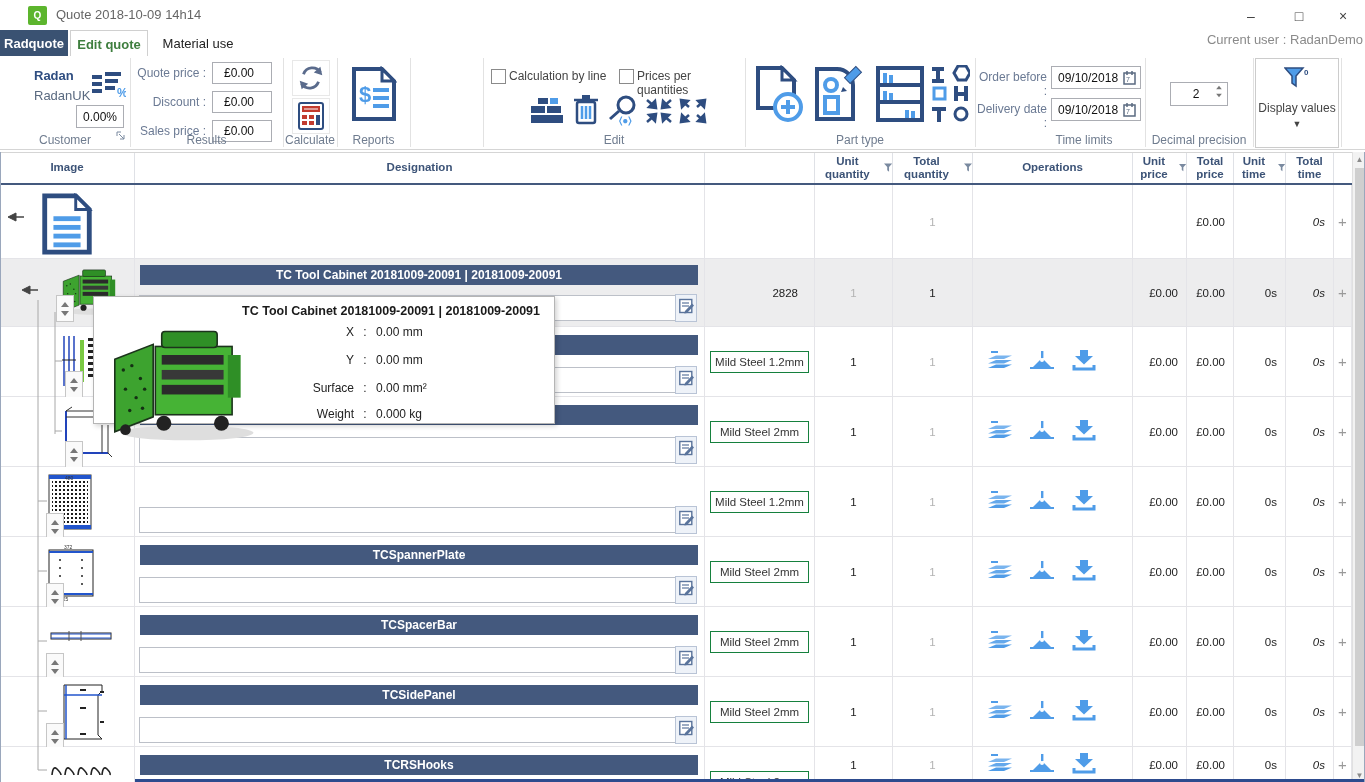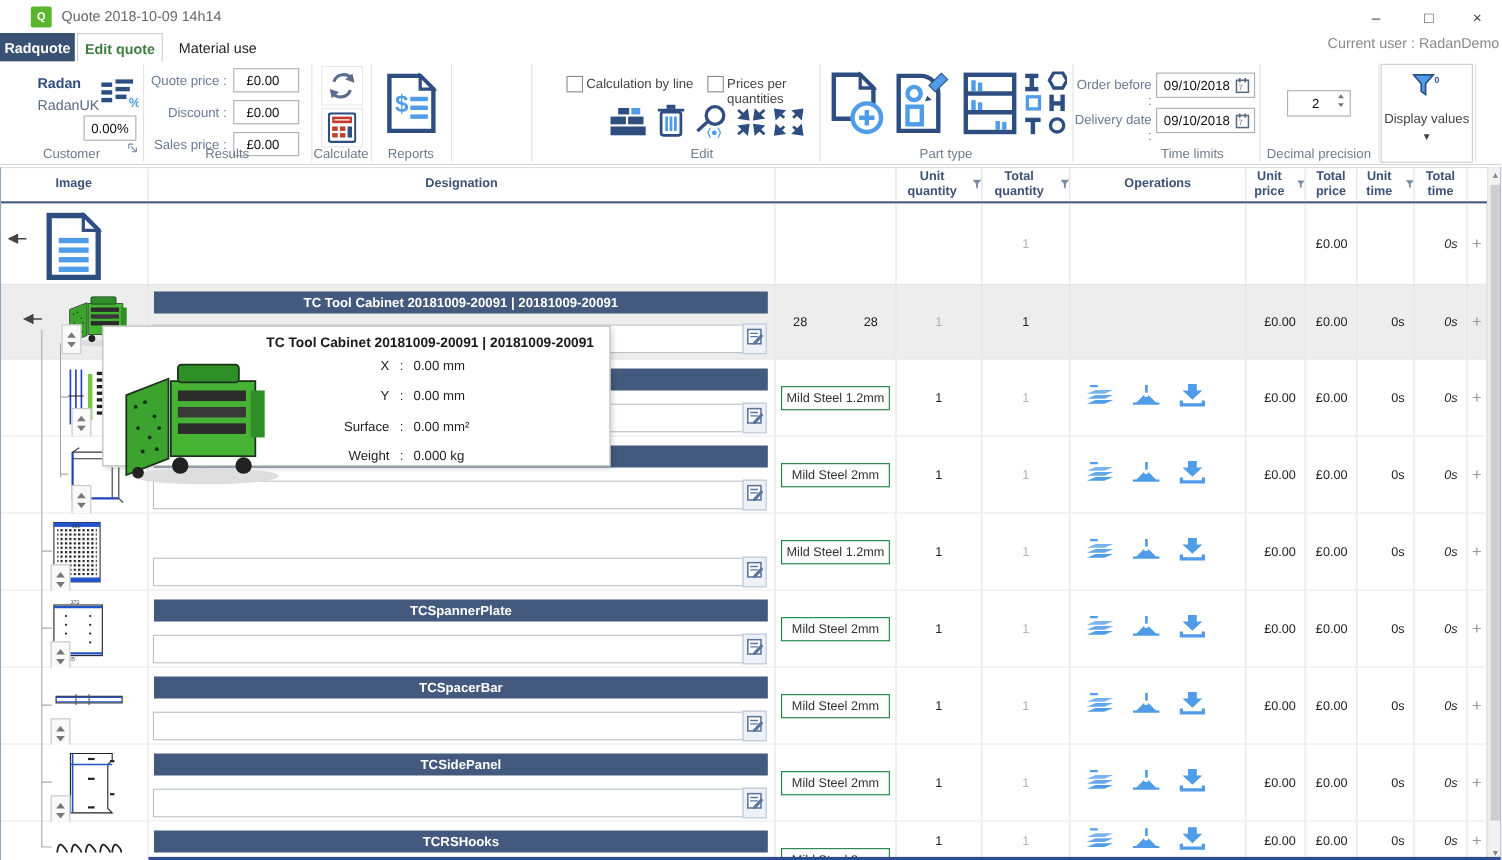--- a/index.html
+++ b/index.html
@@ -37,21 +37,21 @@
   .row.shaded{background:#ededee;}
   .cell{height:100%;border-right:1px solid #e4e4e8;box-sizing:border-box;position:relative;}
   .num{display:flex;align-items:center;justify-content:flex-end;padding-right:8px;font-size:11.5px;color:#222;}
   .qty{display:flex;align-items:center;justify-content:center;font-size:11.5px;color:#222;}
   .muted{color:#b3b3b3;}
   .italic{font-style:italic;}
   .desbar{position:absolute;left:5px;right:6px;height:20px;background:#44597E;color:#fff;font-size:12px;font-weight:bold;display:flex;align-items:center;justify-content:center;}
   .desinput{position:absolute;left:4px;width:540px;height:26px;border:1px solid #bcc0c8;background:#fff;box-sizing:border-box;}
   .desbtn{position:absolute;right:7px;width:22px;height:28px;border:1px solid #b9c4d6;background:#eef2f8;display:flex;align-items:center;justify-content:center;box-sizing:border-box;}
   .matbox{position:absolute;left:5px;right:5px;top:24px;height:22px;border:1px solid #15803d;background:#fefefe;display:flex;align-items:center;justify-content:center;font-size:11.5px;color:#333;box-sizing:border-box;}
-  .pair{position:absolute;left:0;right:0;top:0;bottom:0;display:flex;align-items:center;justify-content:space-between;padding:0 16px;font-size:11.5px;color:#222;}
+  .pair{position:absolute;left:0;right:0;top:0;bottom:0;display:flex;align-items:center;justify-content:flex-end;padding:0 16px;font-size:11.5px;color:#222;}
   .ops{display:flex;align-items:center;gap:16px;padding-left:14px;}
   .opicon{width:26px;height:22px;}
   .pluscell{display:flex;align-items:center;justify-content:center;color:#999;font-size:15px;}
   .thumb{position:absolute;}
   .thumb svg{width:100%;height:100%;display:block;}
   .spinner{position:absolute;width:18px;height:27px;border:1px solid #c6c6c6;background:#fafafa;display:flex;flex-direction:column;align-items:center;justify-content:center;gap:4px;box-sizing:border-box;}
   .tri-up{width:0;height:0;border-left:4px solid transparent;border-right:4px solid transparent;border-bottom:5px solid #777;}
   .tri-dn{width:0;height:0;border-left:4px solid transparent;border-right:4px solid transparent;border-top:5px solid #777;}
   
   #vscroll{left:1352px;top:152px;width:13px;height:630px;background:#f2f2f2;border-left:1px solid #e0e0e0;box-sizing:border-box;}
@@ -168,21 +168,21 @@
               <rect x="22" y="38" width="16" height="4"></rect>
             </g>
           </svg>
     </div>
     <div class="glabel">Reports</div>
   </div>
   <div class="gsep" style="left:410px;"></div>
 
   <div class="gsep" style="left:483px;"></div>
 
-  <div class="group" style="left:483px;width:262px;margin-left:24px;">
+  <div class="group" style="left:483px;width:262px;">
     <div class="cb" style="left:8px;top:13px;"></div>
     <div class="cblabel" style="left:26px;top:13px;">Calculation by line</div>
     <div class="cb" style="left:136px;top:13px;"></div>
     <div class="cblabel" style="left:154px;top:13px;">Prices per quantities</div>
     <div class="ribbtn" style="left:44px;top:38px;width:40px;height:34px;">
       <svg width="36" height="26" viewBox="0 0 36 26">
             <g fill="#2E4D80">
               <rect x="2" y="17" width="32" height="8"></rect>
               <rect x="2" y="8" width="14" height="7"></rect>
               <rect x="18" y="8" width="14" height="7"></rect>

